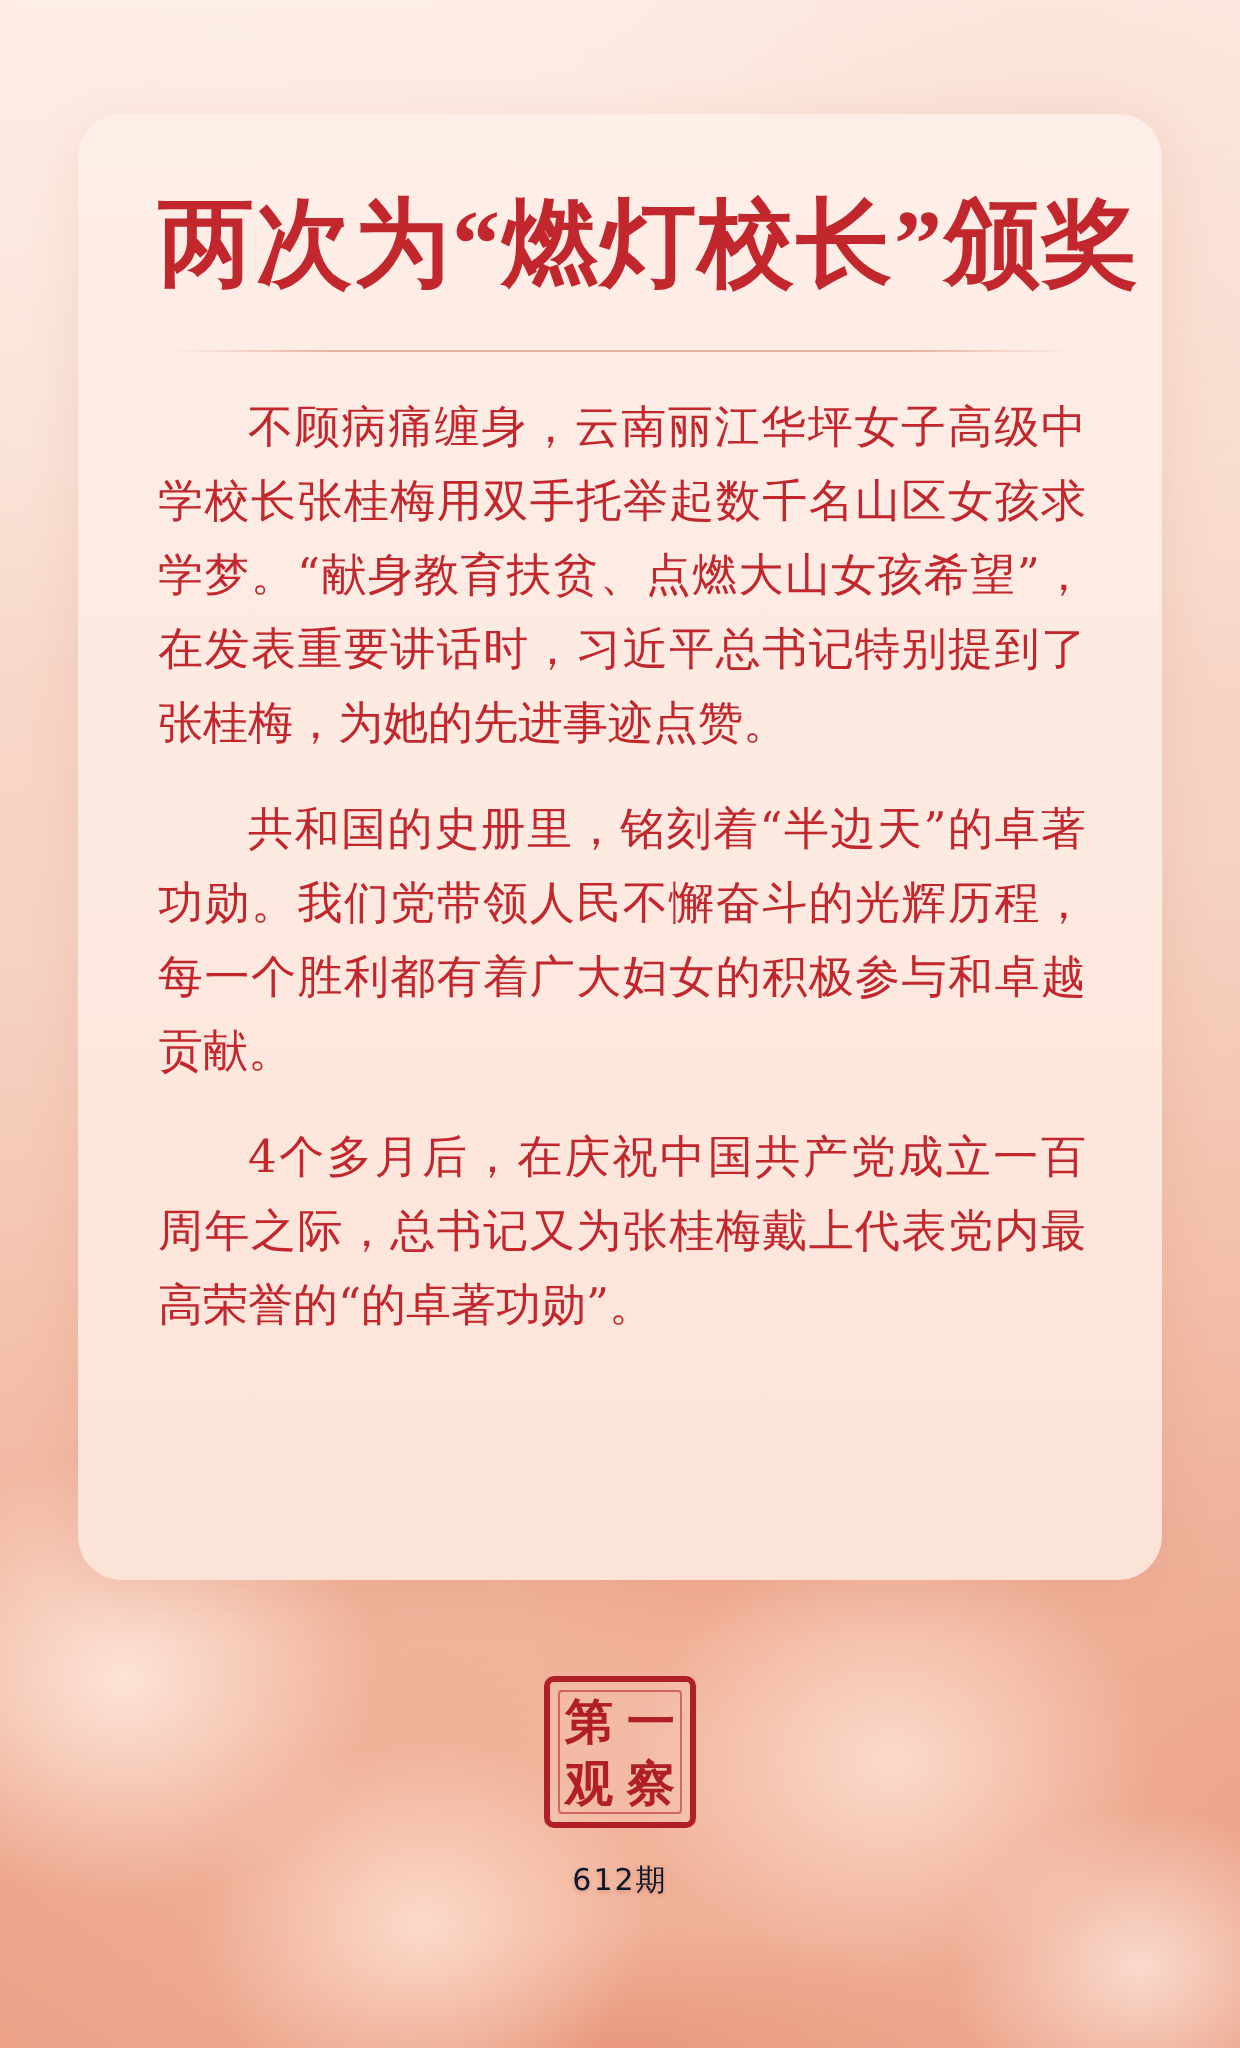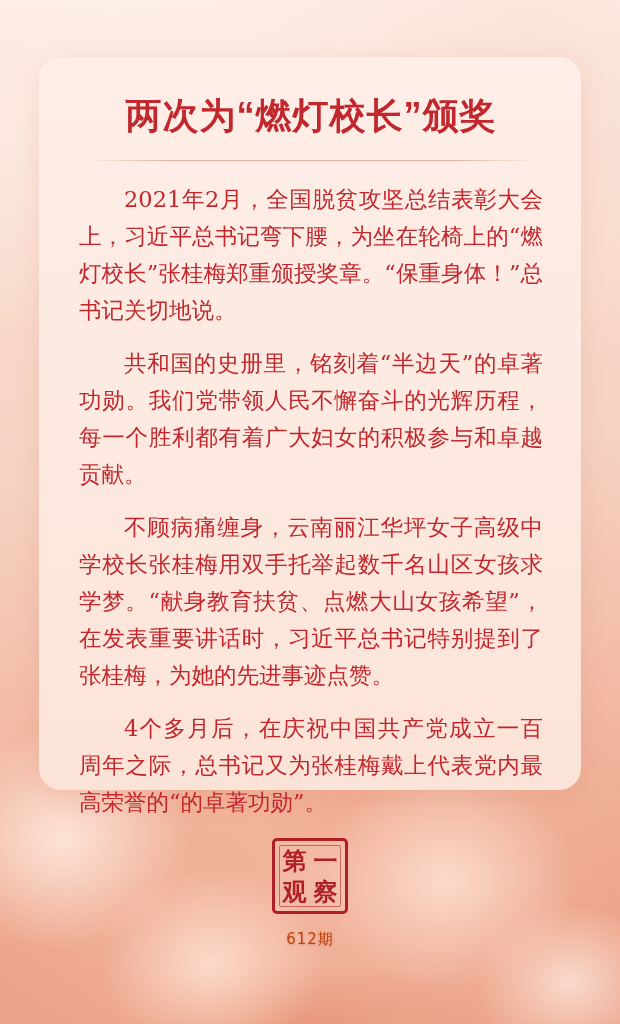--- a/index.html
+++ b/index.html
@@ -54,24 +54,24 @@
     border-radius: 22px;
     background: linear-gradient(180deg, #fdeee7 0%, #fdeae1 48%, #fce3d7 100%);
     box-shadow: 0 6px 26px rgba(198,106,78,.14);
     padding: 36px 38px 30px 40px;
   }
 
   .title {
     text-align: center;
     color: #c1272d;
     font-weight: bold;
-    font-size: 36px;
+    font-size: 48px;
     line-height: 1.25;
     letter-spacing: 1px;
-    font-family: Liberation Sans, sans-serif;
+    font-family: Liberation Serif, serif;
     white-space: nowrap;
   }
 
   .rule {
     margin: 22px auto 0;
     width: 452px;
     height: 1px;
     background: linear-gradient(90deg, rgba(214,140,118,0) 0%, rgba(208,131,108,.55) 18%, rgba(208,131,108,.55) 82%, rgba(214,140,118,0) 100%);
   }
 
@@ -124,44 +124,43 @@
     font-size: 24px;
     line-height: 1;
   }
   .seal-grid span {
     display: flex;
     align-items: center;
     justify-content: center;
   }
   .issue {
     margin-top: 12px;
-    color: #c2410c;
+    color: #0f172a;
     font-size: 15px;
     letter-spacing: 1px;
     font-family: "DejaVu Sans", "Liberation Sans", sans-serif;
     text-shadow: 0 1px 2px rgba(168,78,52,.35);
   }
 </style>
 </head>
 <body>
 
 <div class="bg-base"></div>
 <div class="bg-petals"></div>
 <div class="bg-top-wash"></div>
 
 <div class="card">
 
   <div class="title">两次为“燃灯校长”颁奖</div>
 
   <div class="rule"></div>
 
   <div class="body">
-    <p class="para">2021年2月，全国脱贫攻坚总结表彰大会上，习近平总书记弯下腰，为坐在轮椅上的“燃灯校长”张桂梅郑重颁授奖章。“保重身体！”总书记关切地说。</p>
+    <p class="para">不顾病痛缠身，云南丽江华坪女子高级中学校长张桂梅用双手托举起数千名山区女孩求学梦。“献身教育扶贫、点燃大山女孩希望”，在发表重要讲话时，习近平总书记特别提到了张桂梅，为她的先进事迹点赞。</p>
     <p class="para">共和国的史册里，铭刻着“半边天”的卓著功勋。我们党带领人民不懈奋斗的光辉历程，每一个胜利都有着广大妇女的积极参与和卓越贡献。</p>
-    <p class="para">不顾病痛缠身，云南丽江华坪女子高级中学校长张桂梅用双手托举起数千名山区女孩求学梦。“献身教育扶贫、点燃大山女孩希望”，在发表重要讲话时，习近平总书记特别提到了张桂梅，为她的先进事迹点赞。</p>
     <p class="para">4个多月后，在庆祝中国共产党成立一百周年之际，总书记又为张桂梅戴上代表党内最高荣誉的“的卓著功勋”。</p>
   </div>
 
 </div>
 
 <div class="seal-wrap">
   <div class="seal">
     <div class="seal-inner"></div>
     <div class="seal-grid">
       <span>第</span>

